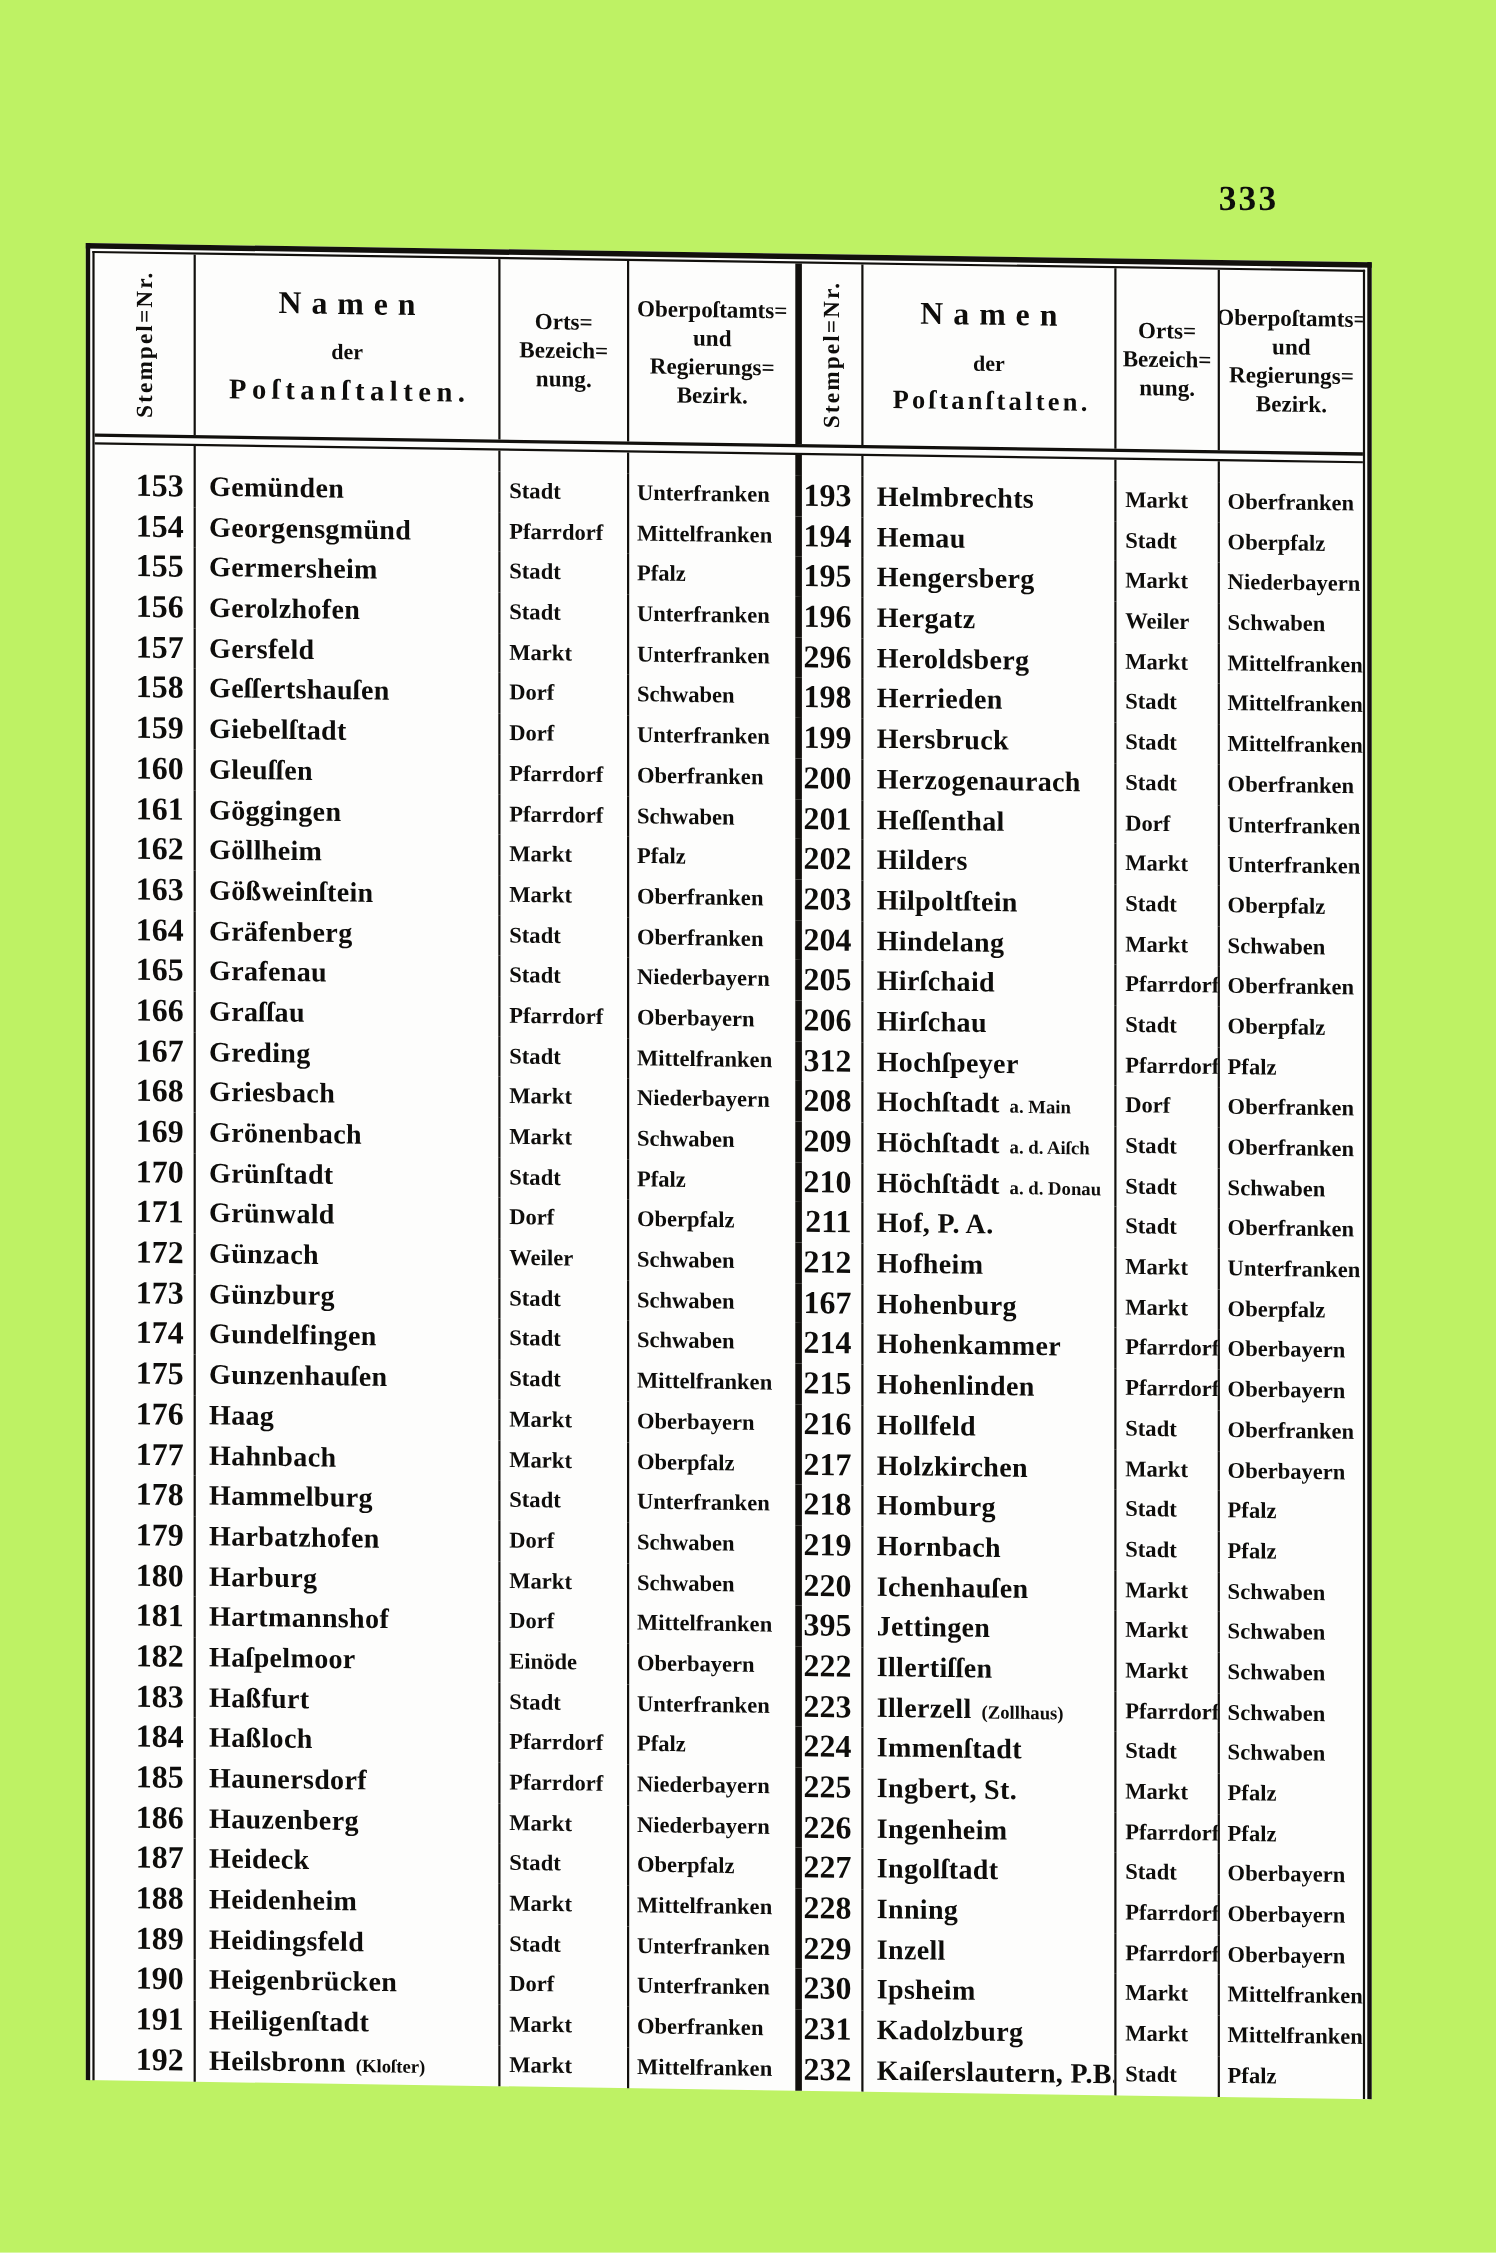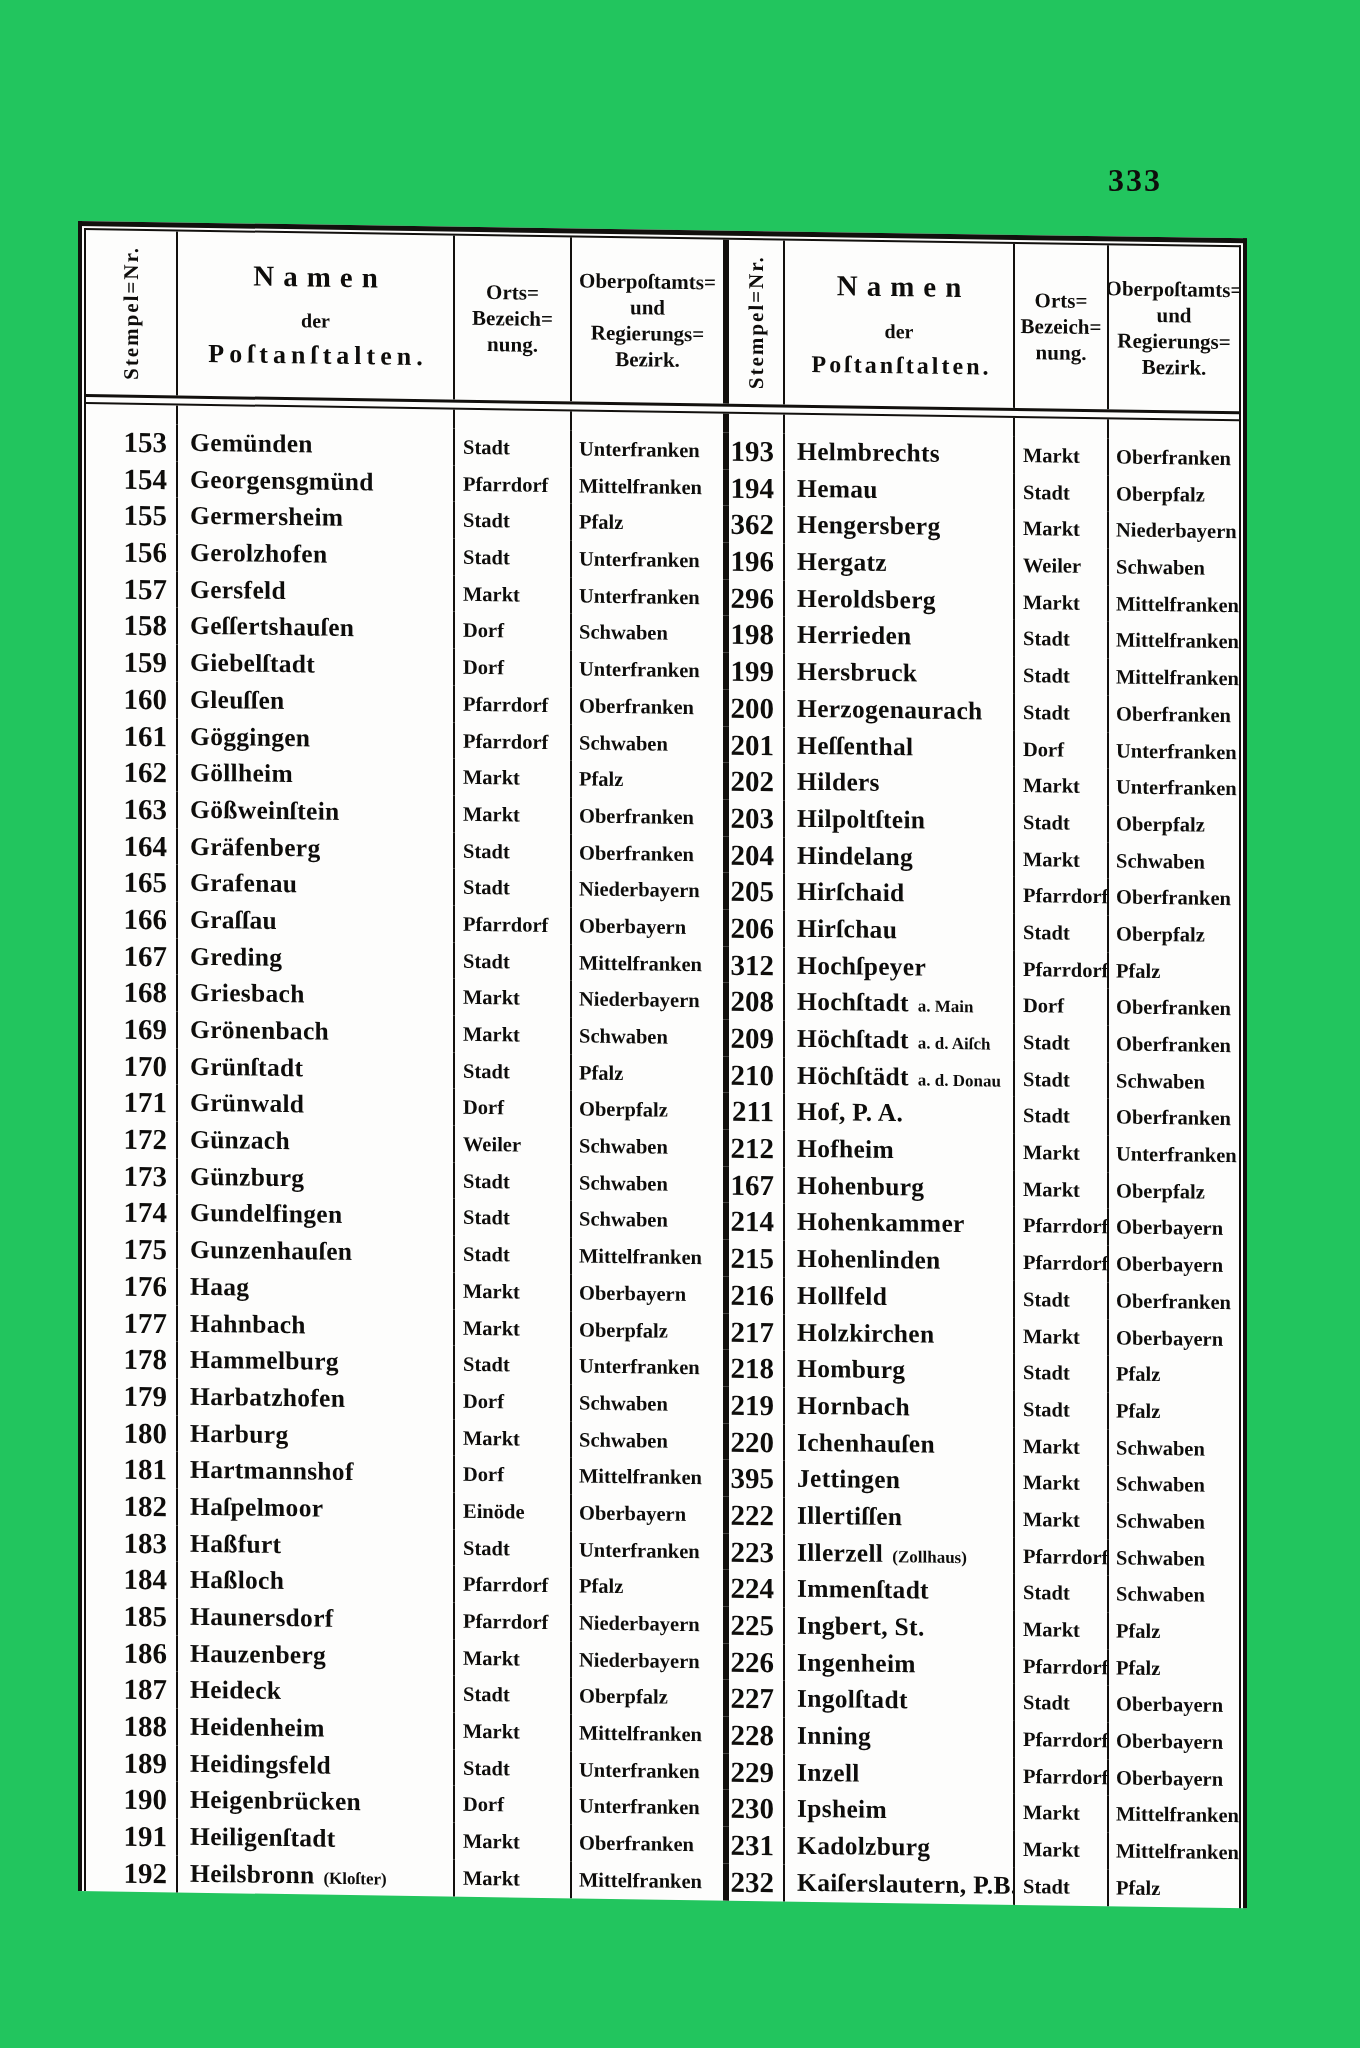--- a/index.html
+++ b/index.html
@@ -1,16 +1,16 @@
 <!DOCTYPE html>
 <html><head>
 <meta charset="utf-8">
 <style>
   html,body{margin:0;padding:0;}
-  .page{position:relative;width:1360px;height:2048px;background:#22c55e;overflow:hidden;
+  .page{position:relative;width:1360px;height:2048px;background:#bef264;overflow:hidden;
         font-family:"Liberation Serif","DejaVu Serif",serif;color:#0e0d0b;}
   .page-number{position:absolute;left:1108px;top:162px;font-size:32px;font-weight:700;
                letter-spacing:2px;}
   .table-outer{position:absolute;left:78px;top:221px;background:#fdfdfc;
                border-top:5px solid #12100d;border-left:4px solid #12100d;border-right:4px solid #12100d;
                transform:skewY(0.85deg);transform-origin:0 0;}
   .table-inner{margin:2px 2px 0 2px;border-top:2px solid #12100d;
                border-left:2px solid #12100d;border-right:2px solid #12100d;}
   .grid{display:grid;grid-template-columns:90px 277px 117px 153px 60px 230px 94px 132px;}
   .hcell{height:164px;display:flex;flex-direction:column;align-items:center;justify-content:center;
@@ -106,21 +106,21 @@
           <div class="cell orts bl">Pfarrdorf</div>
           <div class="cell bezirk bl">Mittelfranken</div>
           <div class="cell nr blk">194</div>
           <div class="cell name bl"><span>Hemau</span></div>
           <div class="cell orts bl">Stadt</div>
           <div class="cell bezirk bl">Oberpfalz</div>
           <div class="cell nr">155</div>
           <div class="cell name bl"><span>Germersheim</span></div>
           <div class="cell orts bl">Stadt</div>
           <div class="cell bezirk bl">Pfalz</div>
-          <div class="cell nr blk">362</div>
+          <div class="cell nr blk">195</div>
           <div class="cell name bl"><span>Hengersberg</span></div>
           <div class="cell orts bl">Markt</div>
           <div class="cell bezirk bl">Niederbayern</div>
           <div class="cell nr">156</div>
           <div class="cell name bl"><span>Gerolzhofen</span></div>
           <div class="cell orts bl">Stadt</div>
           <div class="cell bezirk bl">Unterfranken</div>
           <div class="cell nr blk">196</div>
           <div class="cell name bl"><span>Hergatz</span></div>
           <div class="cell orts bl">Weiler</div>

